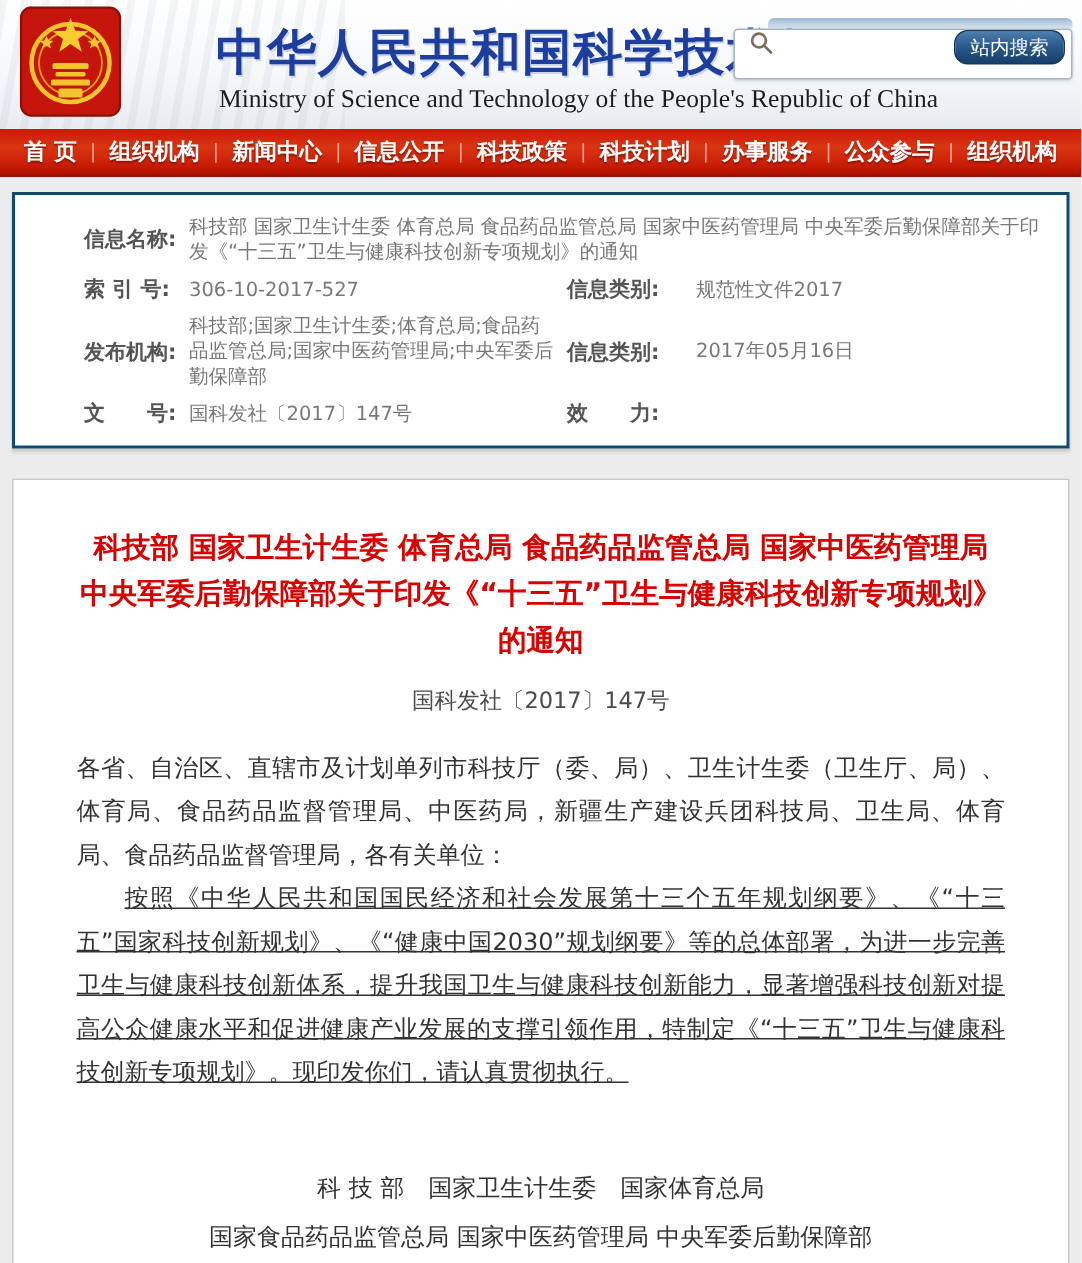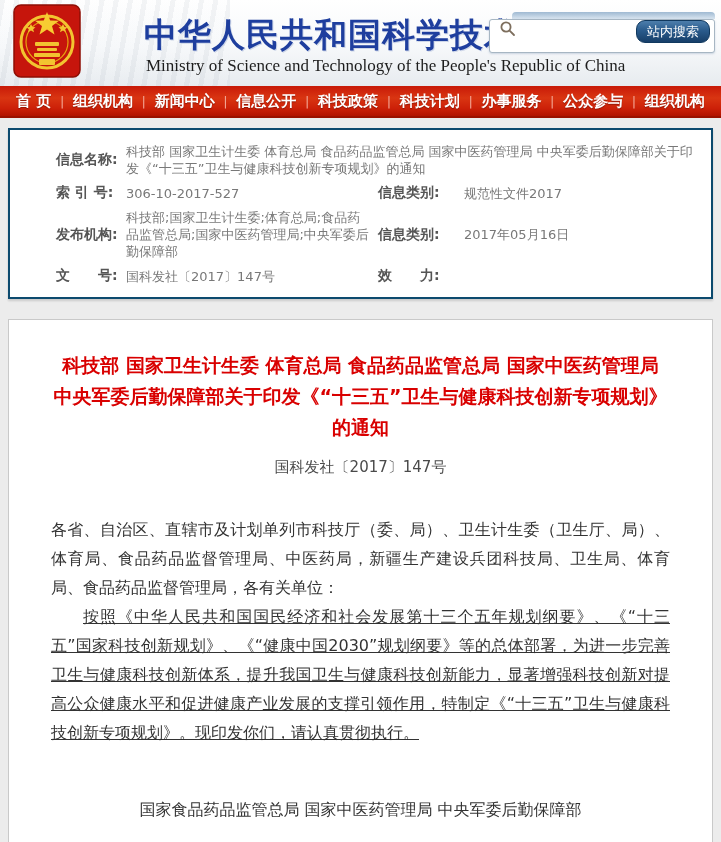--- a/index.html
+++ b/index.html
@@ -103,21 +103,21 @@
     padding:30px 42px 10px 42px;
   }
   .doc-title {
     font-size:19px; font-weight:bold; color:#d90000;
     text-align:center; line-height:31px;
     padding:0 0 0 0;
   }
   .doc-number {
     text-align:center; font-size:15px; color:#4a4a4a; margin-top:15px;
   }
-  .doc-body { margin-top:38px; }
+  .doc-body { margin-top:20px; }
   .doc-body p {
     font-size:16px; color:#333; line-height:29px; text-align:justify;
   }
   .doc-body p.indent { text-indent:2em;text-decoration:underline; }
   .signatures { margin-top:46px; }
   .sig-line {
     text-align:center; font-size:16px; color:#333; line-height:33px;
   }
 </style>
 </head>
@@ -199,16 +199,17 @@
 <div class="doc-box">
   <div class="doc-title">科技部 国家卫生计生委 体育总局 食品药品监管总局 国家中医药管理局 中央军委后勤保障部关于印发《“十三五”卫生与健康科技创新专项规划》的通知</div>
   <div class="doc-number">国科发社〔2017〕147号</div>
 
   <div class="doc-body">
     <p>各省、自治区、直辖市及计划单列市科技厅（委、局）、卫生计生委（卫生厅、局）、体育局、食品药品监督管理局、中医药局，新疆生产建设兵团科技局、卫生局、体育局、食品药品监督管理局，各有关单位：</p>
     <p class="indent">按照《中华人民共和国国民经济和社会发展第十三个五年规划纲要》、《“十三五”国家科技创新规划》、《“健康中国2030”规划纲要》等的总体部署，为进一步完善卫生与健康科技创新体系，提升我国卫生与健康科技创新能力，显著增强科技创新对提高公众健康水平和促进健康产业发展的支撑引领作用，特制定《“十三五”卫生与健康科技创新专项规划》。现印发你们，请认真贯彻执行。</p>
   </div>
 
   <div class="signatures">
+    <div class="sig-line">科 技 部　国家卫生计生委　国家体育总局</div>
     <div class="sig-line">国家食品药品监管总局 国家中医药管理局 中央军委后勤保障部</div>
 
   </div>
 </div>
 
 </body></html>

